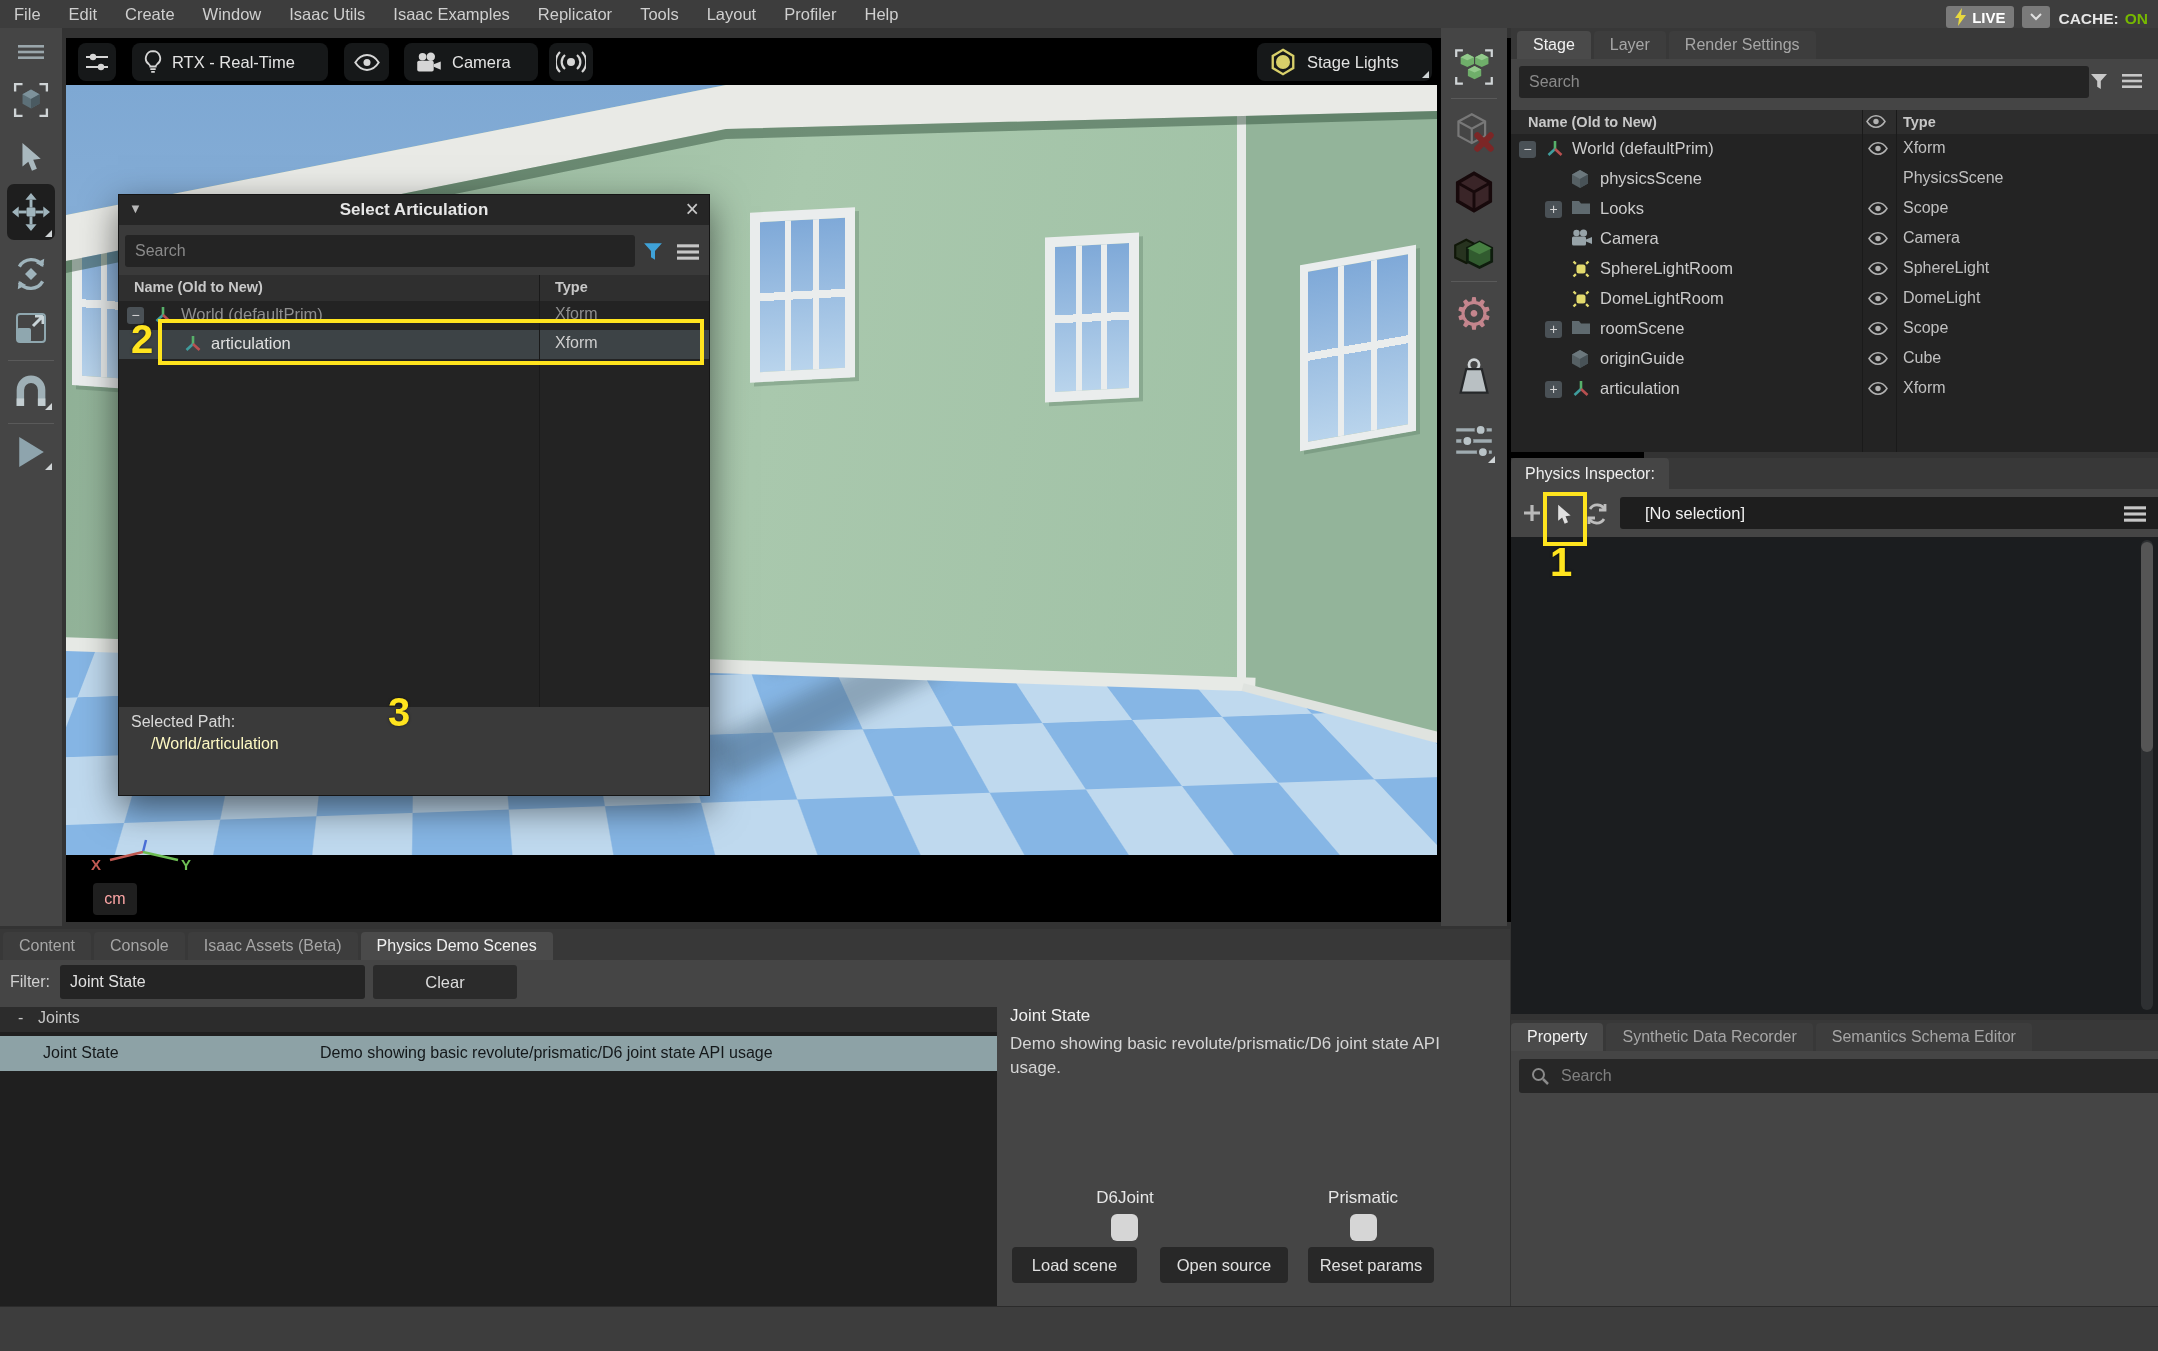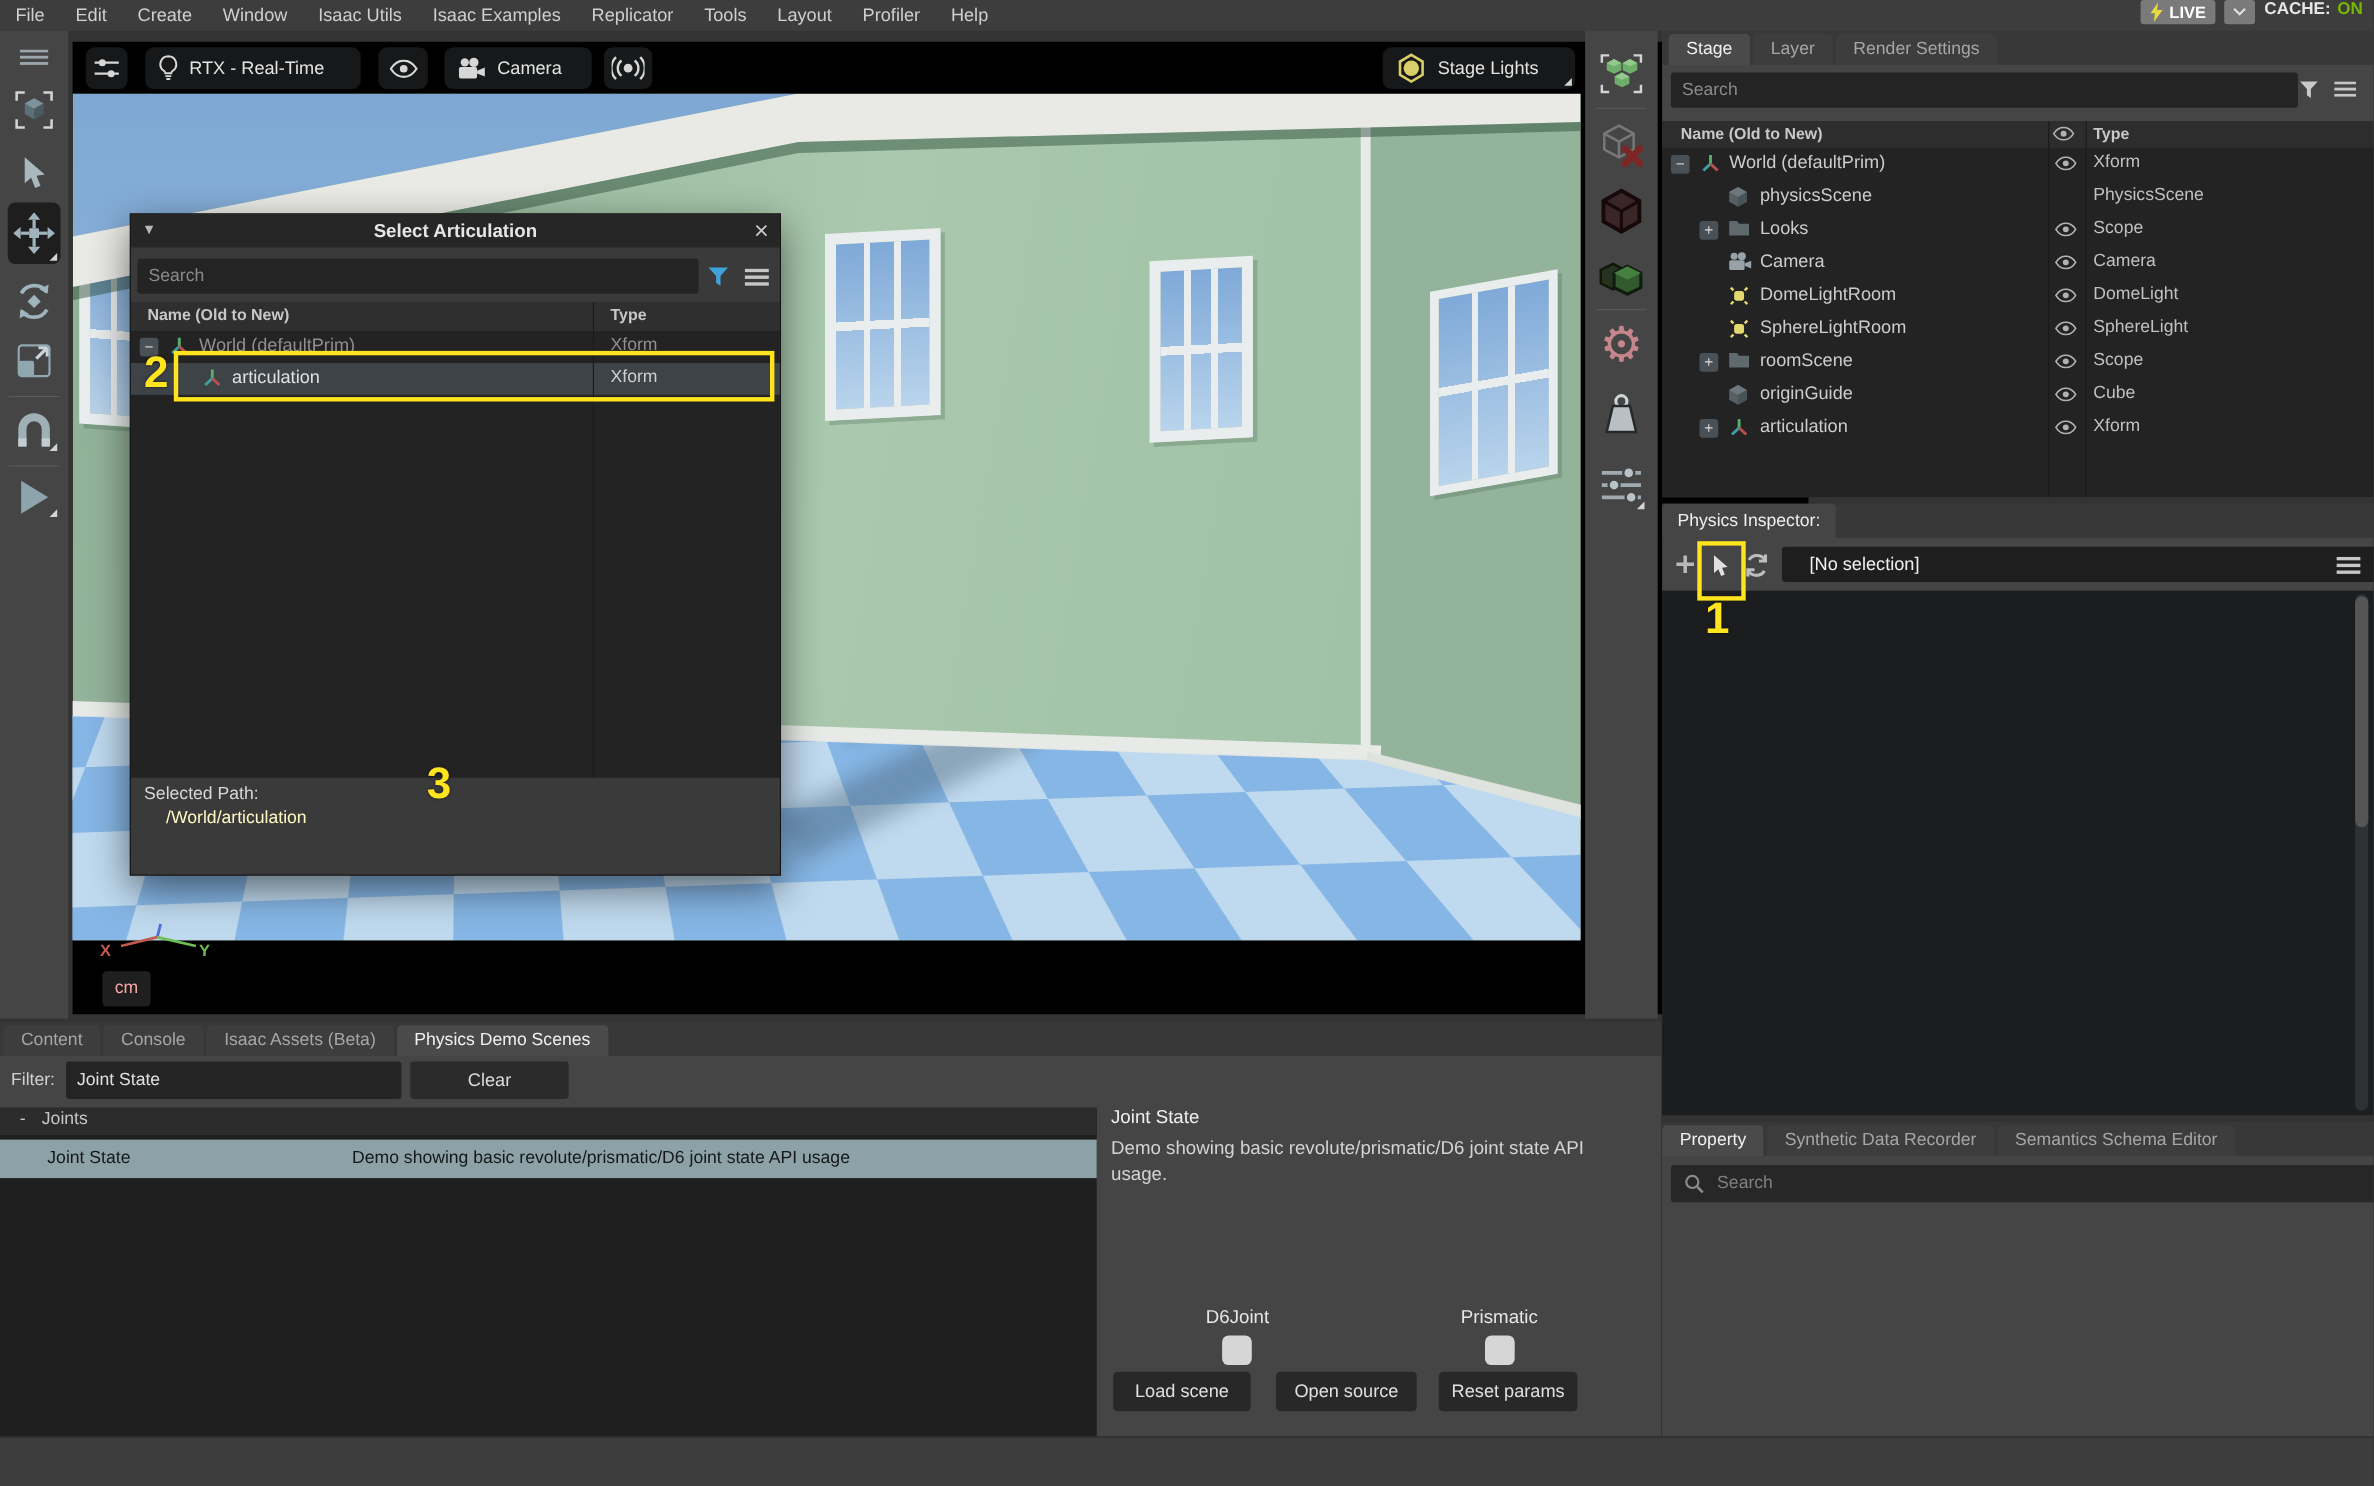--- a/index.html
+++ b/index.html
@@ -4,21 +4,21 @@
 <style>
   html,body{margin:0;padding:0;background:#333;font-family:"Liberation Sans",sans-serif;}
   #app{position:relative;width:2158px;height:1351px;background:#333;overflow:hidden;}
   .abs{position:absolute;}
   .ic{display:inline-flex;align-items:center;justify-content:center;}
   .ic svg{display:block;}
 
   
   #menubar{left:0;top:0;width:2158px;height:28px;background:#3d3d3d;display:flex;align-items:center;color:#cfcfcf;font-size:16.5px;}
   .menu-item{padding:0 14px;height:28px;display:flex;align-items:center;cursor:default;}
-  #menu-right{position:absolute;right:10px;top:0;height:28px;display:flex;align-items:flex-start;gap:8px;}
+  #menu-right{position:absolute;right:10px;top:0;height:28px;display:flex;align-items:flex-end;gap:8px;}
   #live-pill{background:#7a7a7a;border-radius:3px;height:22px;display:flex;align-items:center;gap:5px;padding:0 9px;color:#fff;font-weight:bold;font-size:15px;}
   #live-caret{background:#7a7a7a;border-radius:3px;height:22px;width:28px;display:flex;align-items:center;justify-content:center;}
   #cache{font-weight:bold;font-size:15.5px;color:#e6e6e6;display:flex;gap:6px;}
   #cache .on{color:var(--green,#76b900);}
 
   
   #left-toolbar{left:0;top:28px;width:62px;height:898px;background:#454545;}
   .tool{position:absolute;left:7px;width:48px;display:flex;align-items:center;justify-content:center;border-radius:7px;}
   .tool.active{background:#1e1e1e;}
   .tb-div{position:absolute;left:8px;width:46px;height:1px;background:#5a5a5a;}
@@ -532,46 +532,46 @@
         </div>
         <div class="srow">
           <span class="ic" style="position: absolute; left: 60px; top: 5px;">
             <svg width="20" height="20" viewBox="0 0 20 20">
               <rect x="5.5" y="5.5" width="9" height="9" rx="2.5" fill="#e2da6e"></rect>
               <g stroke="#e2da6e" stroke-width="2.2">
                 <path d="M2.5 2.5l2.4 2.4M17.5 2.5l-2.4 2.4M2.5 17.5l2.4-2.4M17.5 17.5l-2.4-2.4"></path>
               </g>
             </svg>
           </span>
-          <span class="nm" style="left: 89px;">DomeLightRoom</span>
+          <span class="nm" style="left: 89px;">SphereLightRoom</span>
           <span class="ic" style="position: absolute; left: 357px; top: 8px;">
             <svg width="20" height="13" viewBox="0 0 20 13">
               <path d="M1 6.5C4 1.8 7 .8 10 .8s6 1 9 5.7c-3 4.7-6 5.7-9 5.7S4 11.2 1 6.5z" fill="none" stroke="#b2b2b2" stroke-width="1.5"></path>
               <circle cx="10" cy="6.5" r="2.7" fill="#b2b2b2"></circle>
             </svg>
           </span>
-          <span class="ty">DomeLight</span>
+          <span class="ty">SphereLight</span>
         </div>
         <div class="srow">
           <span class="ic" style="position: absolute; left: 60px; top: 5px;">
             <svg width="20" height="20" viewBox="0 0 20 20">
               <rect x="5.5" y="5.5" width="9" height="9" rx="2.5" fill="#e2da6e"></rect>
               <g stroke="#e2da6e" stroke-width="2.2">
                 <path d="M2.5 2.5l2.4 2.4M17.5 2.5l-2.4 2.4M2.5 17.5l2.4-2.4M17.5 17.5l-2.4-2.4"></path>
               </g>
             </svg>
           </span>
-          <span class="nm" style="left: 89px;">SphereLightRoom</span>
+          <span class="nm" style="left: 89px;">DomeLightRoom</span>
           <span class="ic" style="position: absolute; left: 357px; top: 8px;">
             <svg width="20" height="13" viewBox="0 0 20 13">
               <path d="M1 6.5C4 1.8 7 .8 10 .8s6 1 9 5.7c-3 4.7-6 5.7-9 5.7S4 11.2 1 6.5z" fill="none" stroke="#b2b2b2" stroke-width="1.5"></path>
               <circle cx="10" cy="6.5" r="2.7" fill="#b2b2b2"></circle>
             </svg>
           </span>
-          <span class="ty">SphereLight</span>
+          <span class="ty">DomeLight</span>
         </div>
         <div class="srow">
           <div class="expander" style="left: 34px;">+</div>
           <span class="ic" style="position: absolute; left: 60px; top: 5px;">
             <svg width="20" height="16" viewBox="0 0 20 16">
               <path d="M1 2h7l2 2.5h9V15H1z" fill="#5f6a6f"></path>
             </svg>
           </span>
           <span class="nm" style="left: 89px;">roomScene</span>
           <span class="ic" style="position: absolute; left: 357px; top: 8px;">

